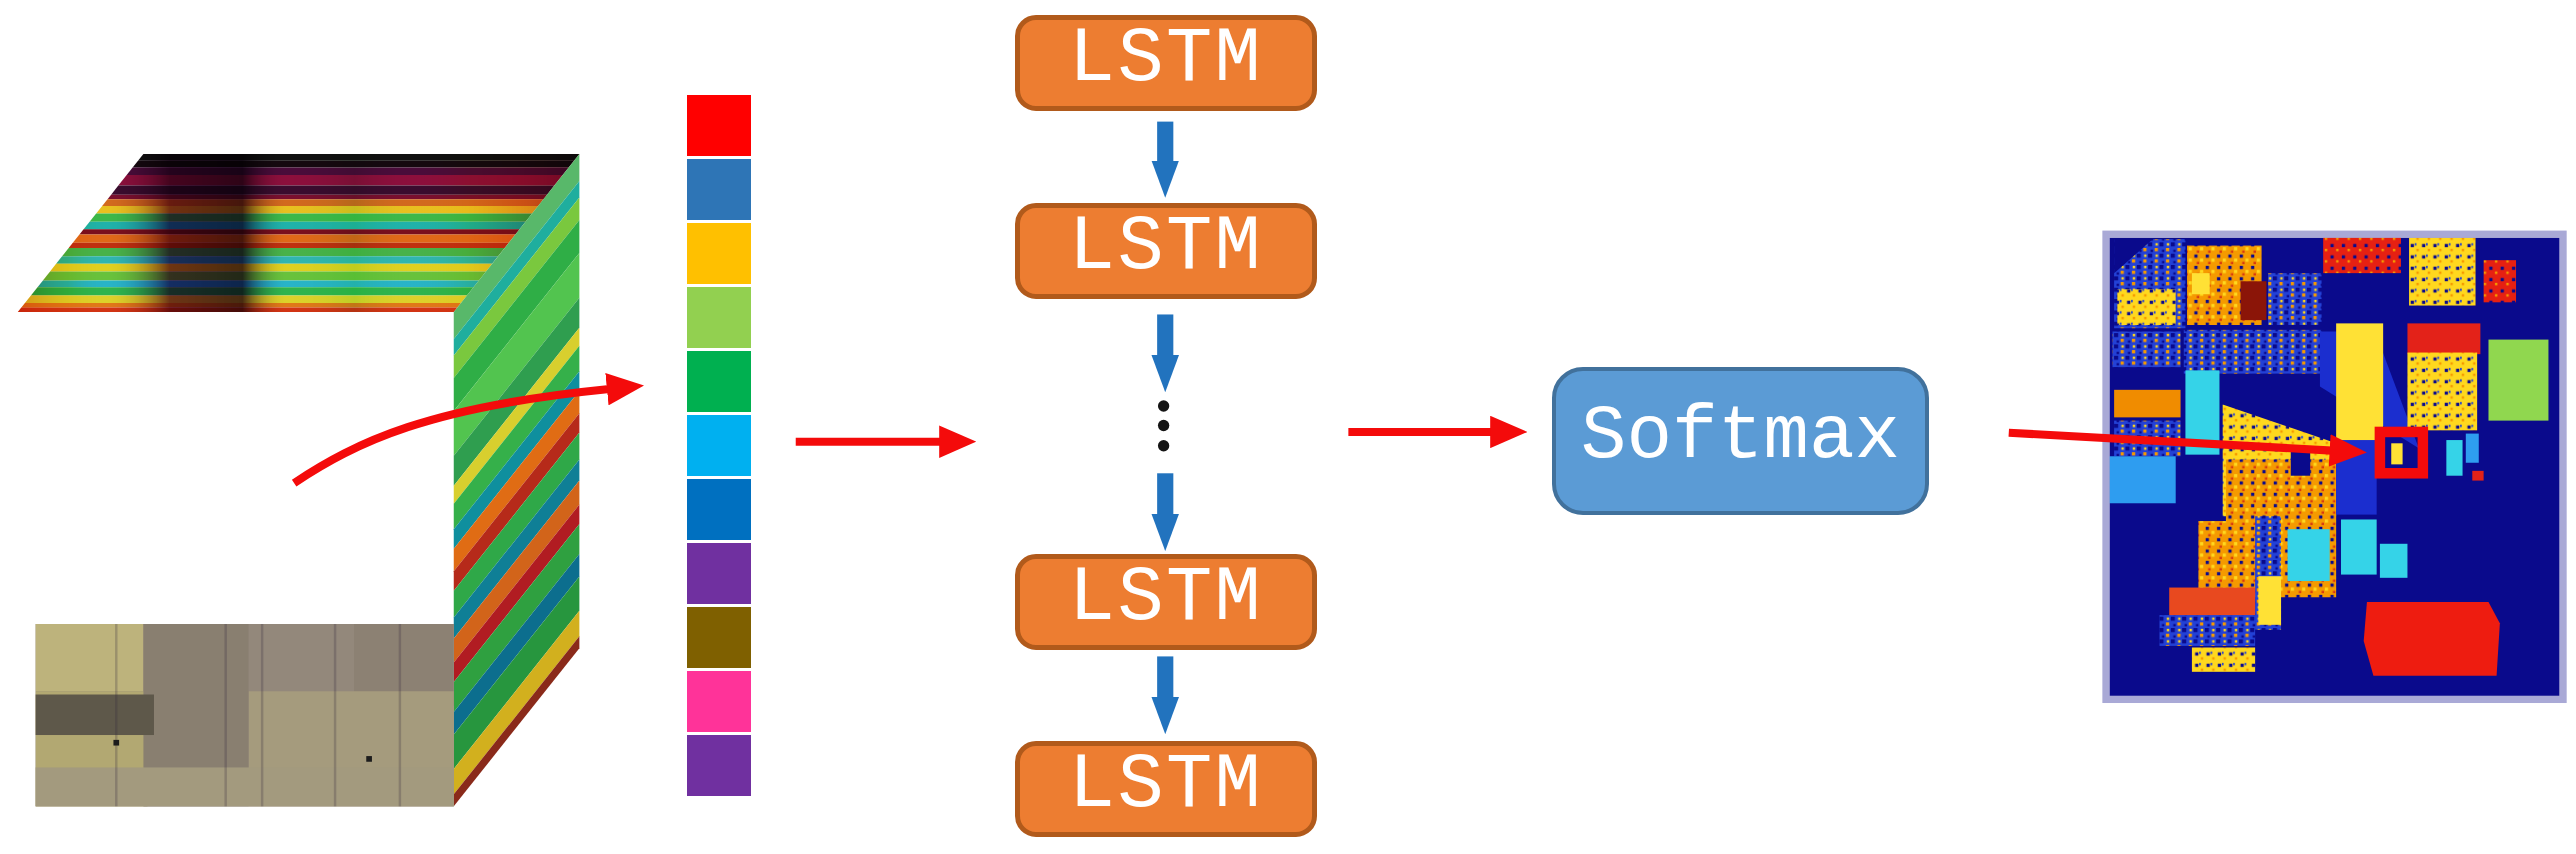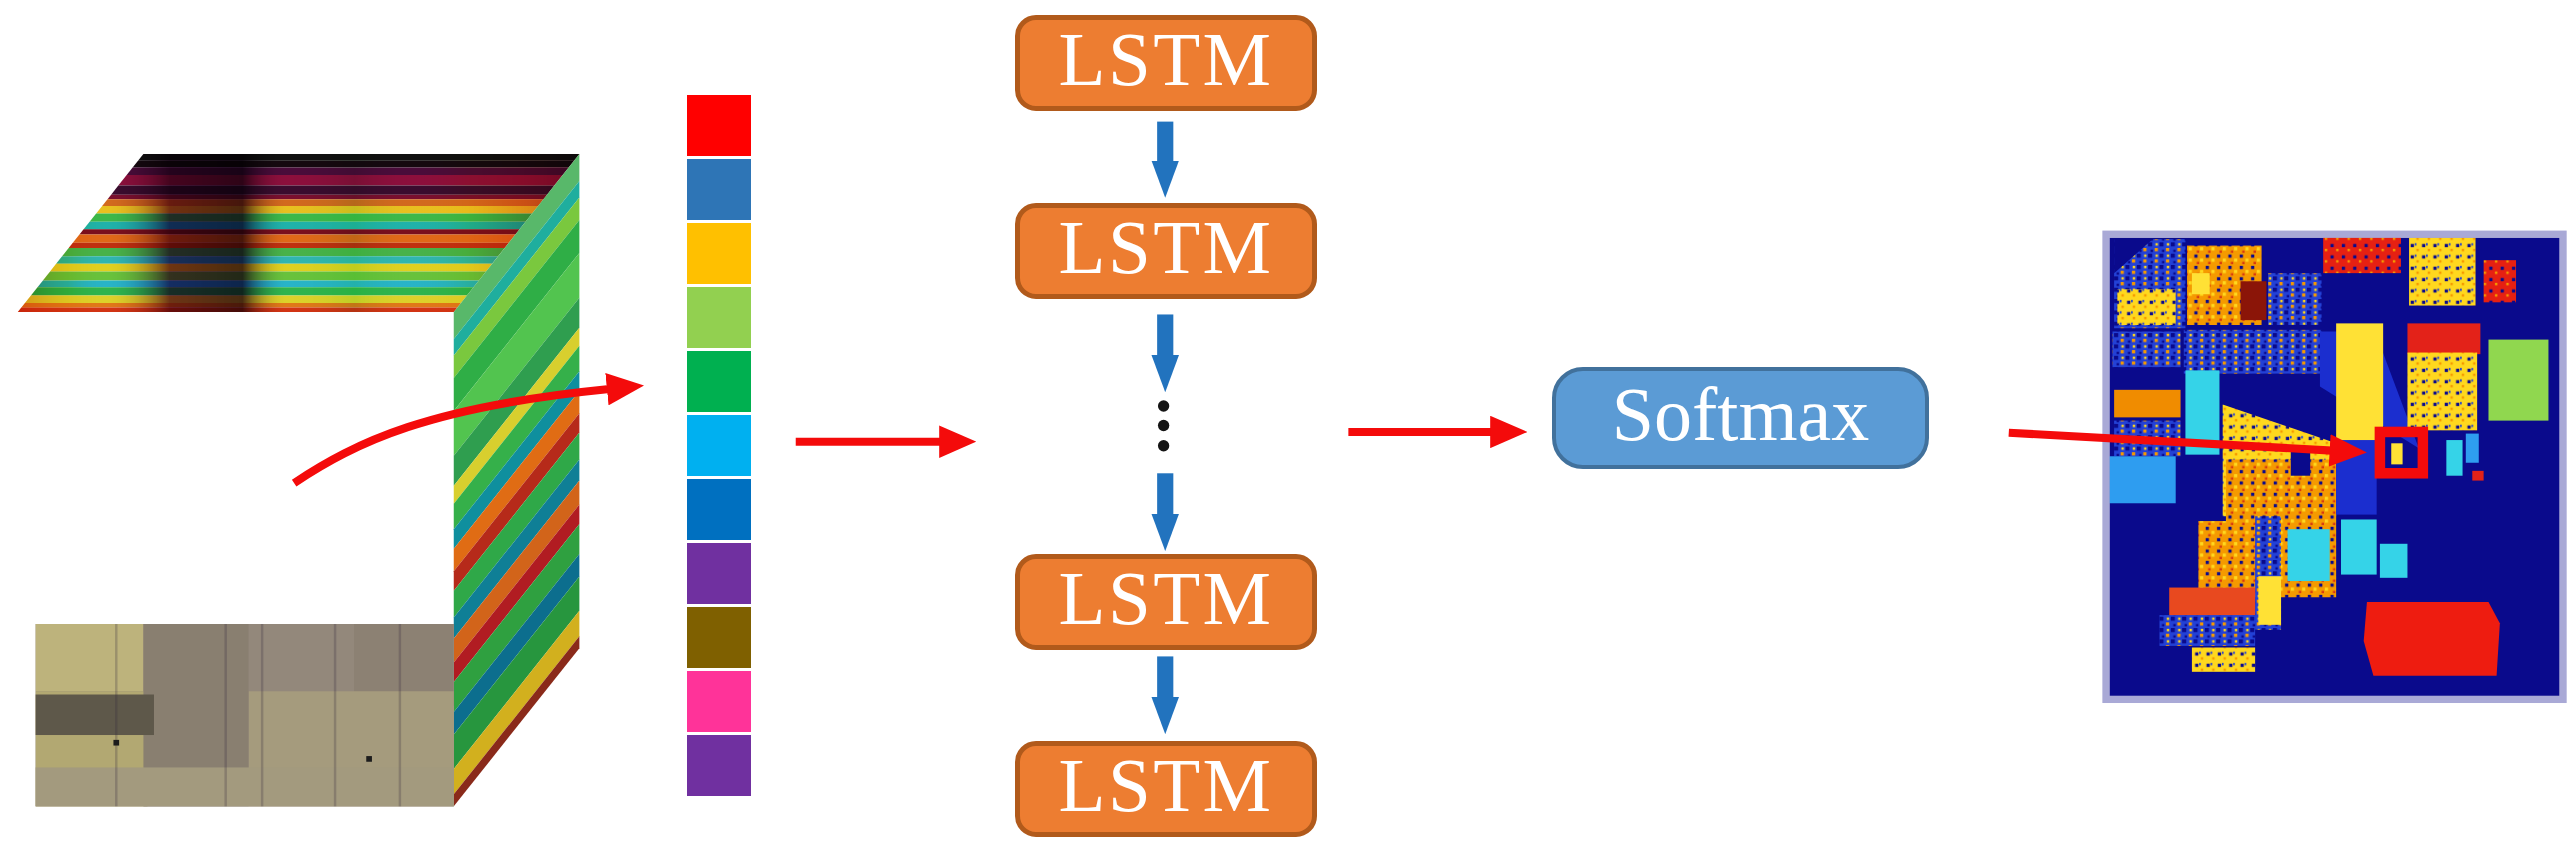--- a/index.html
+++ b/index.html
@@ -1,17 +1,17 @@
 <!DOCTYPE html>
 <html style="font-size:13px"><head>
 <meta charset="utf-8">
 <style>
   html,body{margin:0;padding:0;background:#ffffff;}
   #canvas{position:relative;width:2576px;height:855px;background:#ffffff;overflow:hidden;
-          font-family:Liberation Serif, serif;}
+          font-family:Liberation Mono, monospace;}
   #canvas svg{position:absolute;left:0;top:0;}
   #bar{position:absolute;}
   .cell{position:absolute;left:0;}
   .node{position:absolute;display:flex;align-items:center;justify-content:center;
         color:#fff;box-sizing:border-box;text-align:center;}
   .lstm{border-radius:21px;border:5.7px solid #b15a1b;font-size:77px;letter-spacing:2.4px;padding-bottom:6.5px;}
   .softmax{border-radius:31px;border:4.9px solid #41719c;font-size:76px;padding-bottom:8px;}
 </style>
 </head>
 <body>
@@ -142,21 +142,21 @@
         <span>LSTM</span>
       </div>
       <div class="node lstm" style="left: 1015px; top: 554px; width: 302px; height: 96px; background: rgb(237, 125, 49); border-color: rgb(177, 90, 27); color: rgb(255, 255, 255);">
         <span>LSTM</span>
       </div>
       <div class="node lstm" style="left: 1015px; top: 741px; width: 302px; height: 96px; background: rgb(237, 125, 49); border-color: rgb(177, 90, 27); color: rgb(255, 255, 255);">
         <span>LSTM</span>
       </div>
     </div>
 
-  <div id="softmax" class="node softmax" style="left: 1552px; top: 367px; width: 377px; height: 102px; background: rgb(91, 155, 213); border-color: rgb(65, 113, 156); color: rgb(255, 255, 255);">
+  <div id="softmax" class="node softmax" style="left: 1552px; top: 367px; width: 377px; height: 148px; background: rgb(91, 155, 213); border-color: rgb(65, 113, 156); color: rgb(255, 255, 255);">
     <span>Softmax</span>
   </div>
 
   <svg id="map-svg" width="2576" height="855" viewBox="0 0 3179 1055">
     <defs>
       <pattern id="p-blue" patternUnits="userSpaceOnUse" width="14" height="14">
         <rect width="14" height="14" fill="#2341d6"></rect>
         <rect x="0" y="0" width="5" height="5" fill="#0a0a8c"></rect>
         <rect x="8" y="7" width="4" height="4" fill="#f59a00"></rect>
         <rect x="9" y="1" width="3" height="3" fill="#ffd81e"></rect>

